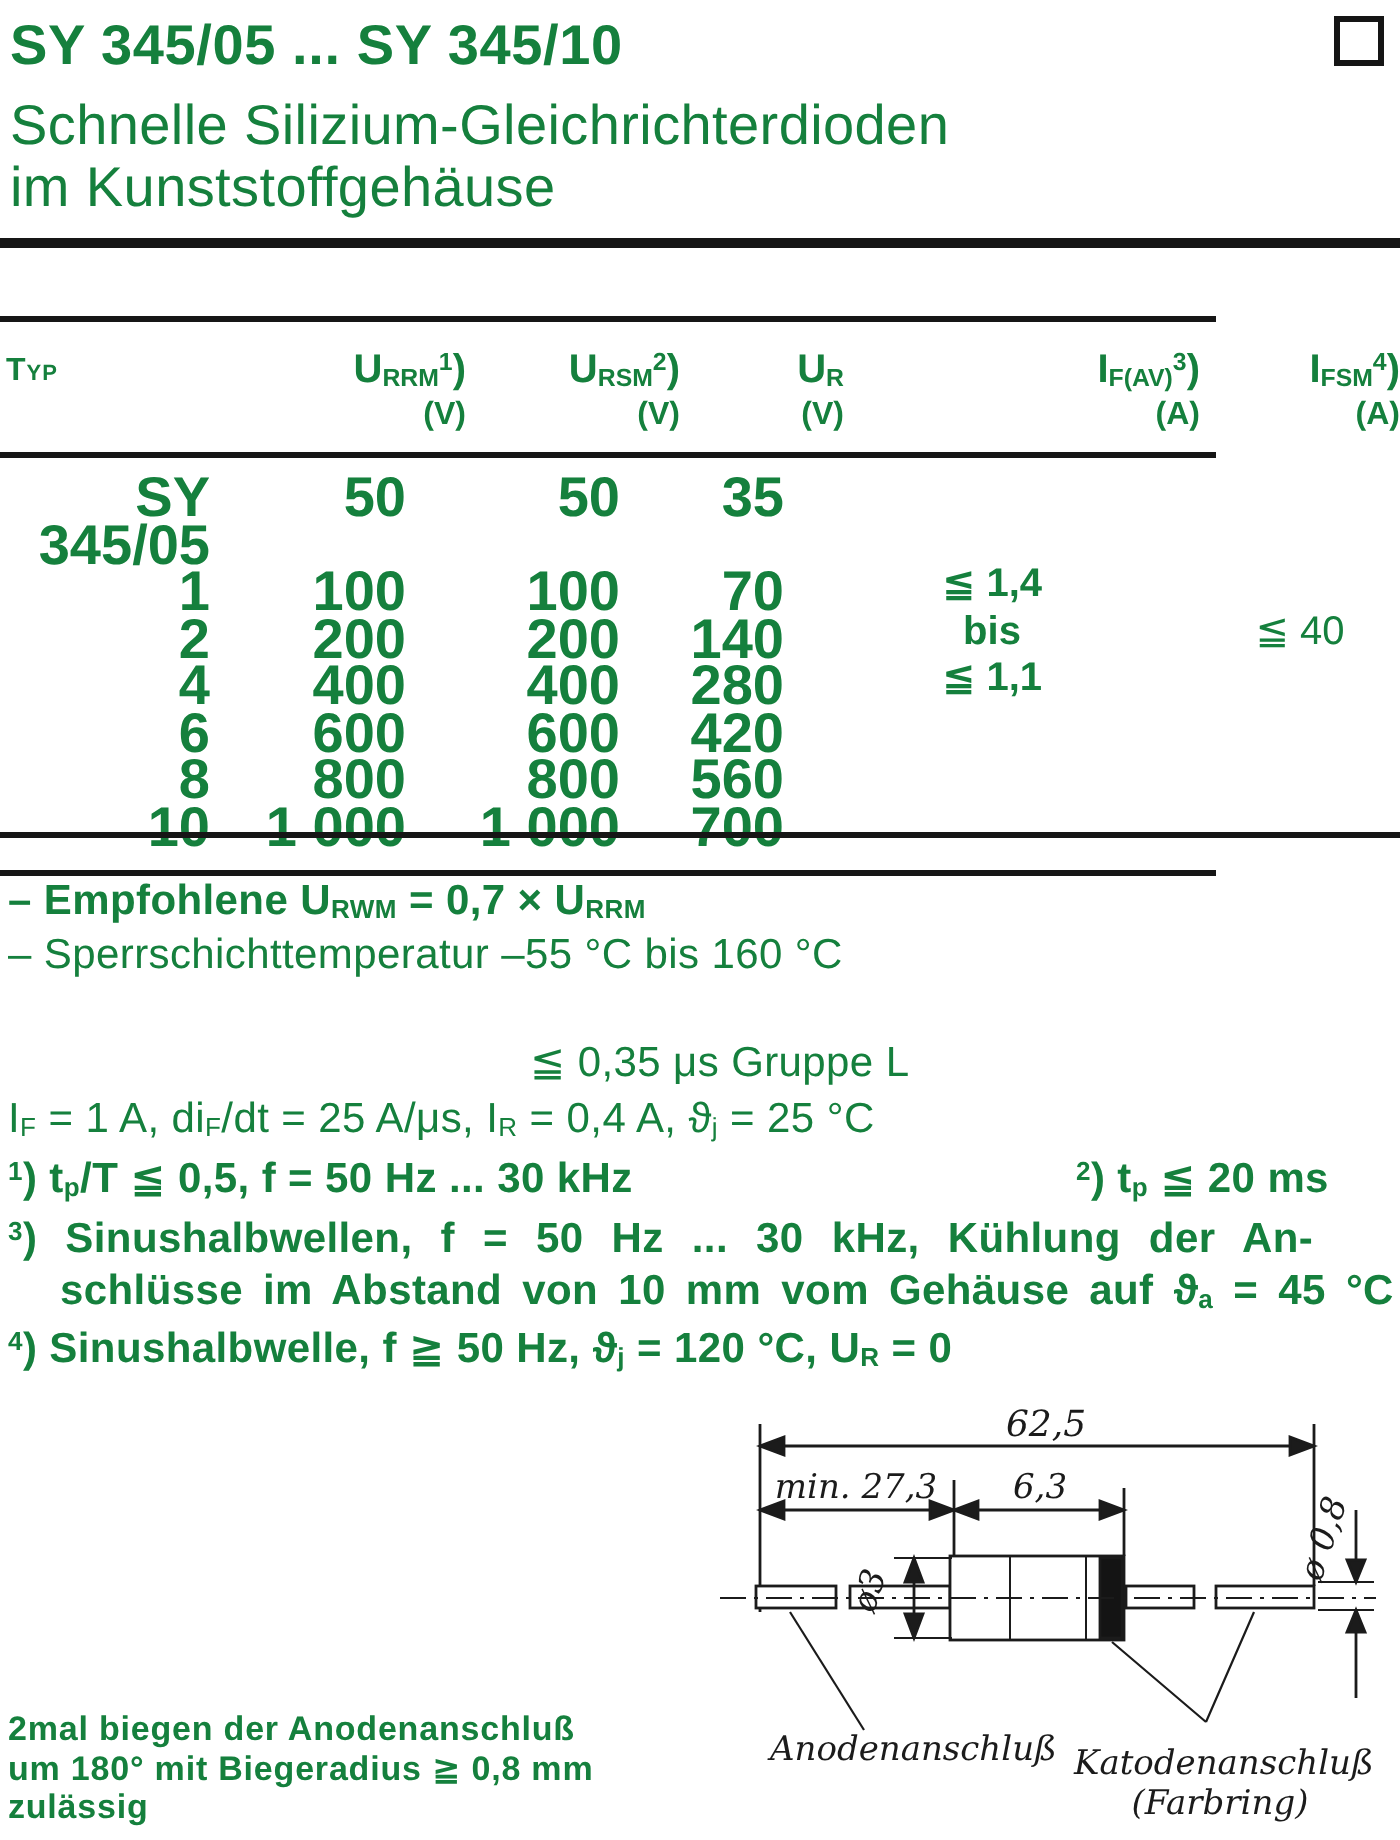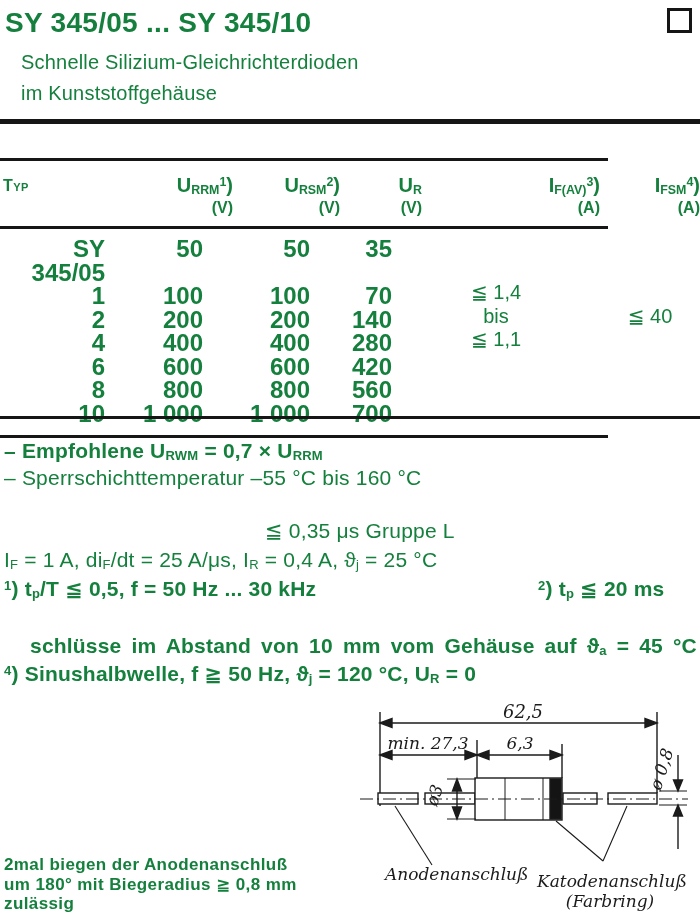--- a/index.html
+++ b/index.html
@@ -8,44 +8,44 @@
     background:#ffffff; color:#15803d; overflow:hidden;
     font-family:"Liberation Sans","DejaVu Sans",sans-serif;
   }
   .abs{position:absolute;}
   sub{font-size:0.62em; vertical-align:baseline; position:relative; top:0.15em; line-height:0;}
   sup{font-size:0.62em; vertical-align:baseline; position:relative; top:-0.5em; line-height:0;}
 
   
   .title{left:5px; top:7px; font-size:28px; font-weight:700; letter-spacing:0.3px;}
   .corner-square{left:667px; top:8px; width:19px; height:19px; border:3px solid #151515;}
-  .subtitle{left:21px; top:47px; font-size:20px; font-weight:400; line-height:31px; letter-spacing:0.2px;}
+  .subtitle{left:5px; top:47px; font-size:28px; font-weight:400; line-height:31px; letter-spacing:0.2px;}
   .rule{left:0; width:700px; background:#161616;}
   .rule-thick{top:119px; height:5px;}
   .rule-bottom-table{top:416px; height:3px;}
 
   
   .dtable{left:0; top:158px; width:608px;}
   .thead{
     display:grid; grid-template-columns:105px 98px 107px 82px 208px 100px;
     border-top:3px solid #161616; border-bottom:3px solid #161616;
     padding:14px 0 10px 0;
   }
   .hcell{text-align:right; font-weight:700;}
   .hcell .hlab{font-size:20px; line-height:21px;}
   .hcell .hunit{font-size:16px; line-height:17px; margin-top:3px;}
   .hshift{position:relative; left:30px;}
   .hcell-typ{text-align:left; padding-left:3px; font-size:16px; font-weight:700;
              font-variant:small-caps; letter-spacing:0.5px; padding-top:2px;}
   .tbody{padding:8px 0 10px 0; border-bottom:3px solid #161616;}
   .trow{display:grid; grid-template-columns:105px 98px 107px 82px 208px 100px;
-        line-height:23.5px; font-size:24px; font-weight:700;}
+        line-height:23.5px; font-size:28px; font-weight:700;}
   .trow .c{text-align:right;}
   .ifav-cell{left:392px; top:281px; width:208px; text-align:center;
-             font-size:20px; font-weight:400; line-height:23.5px;}
+             font-size:20px; font-weight:700; line-height:23.5px;}
   .ifsm-cell{left:600px; top:305px; width:100px; text-align:center;
              font-size:20px; font-weight:400; line-height:23.5px;}
 
   
   .note{left:4px; font-size:21px; letter-spacing:0.2px; white-space:nowrap;}
   .w700{font-weight:700;} .w400{font-weight:400;}
   .n1{top:439px;} .n2{top:466px;} .n3{top:492px;}
   .n4{top:519px; left:265px;}
   .cond{top:548px;}
   .f1{top:577px;} .f2{top:577px; left:538px;}
@@ -153,20 +153,21 @@
   </div>
   <div class="abs ifsm-cell">≦ 40</div>
 
   <div class="abs note n1 w700">– Empfohlene U<sub>RWM</sub> = 0,7 × U<sub>RRM</sub></div>
   <div class="abs note n2 w400">– Sperrschichttemperatur –55 °C bis 160 °C</div>
   <div class="abs note n4 w400">≦ 0,35 μs Gruppe L</div>
   <div class="abs note cond w400">I<sub>F</sub> = 1 A, di<sub>F</sub>/dt = 25 A/μs, I<sub>R</sub> = 0,4 A, ϑ<sub>j</sub> = 25 °C</div>
 
   <div class="abs note f1 w700"><sup>1</sup>) t<sub>p</sub>/T ≦ 0,5, f = 50 Hz ... 30 kHz</div>
   <div class="abs note f2 w700"><sup>2</sup>) t<sub>p</sub> ≦ 20 ms</div>
+  <div class="abs note f3a w700"><sup>3</sup>) Sinushalbwellen, f = 50 Hz ... 30 kHz, Kühlung der An-</div>
   <div class="abs note f3b w700">schlüsse im Abstand von 10 mm vom Gehäuse auf ϑ<sub>a</sub> = 45 °C</div>
   <div class="abs note f4 w700"><sup>4</sup>) Sinushalbwelle, f ≧ 50 Hz, ϑ<sub>j</sub> = 120 °C, U<sub>R</sub> = 0</div>
 
   <div class="abs diagram">
     <svg width="390" height="227" viewBox="0 0 390 227">
       <g stroke="#1b1b1b" stroke-width="1.4" fill="none">
 
         <g>
           <path d="M70,19 V113"></path>
           <path d="M347,19 V100"></path>

